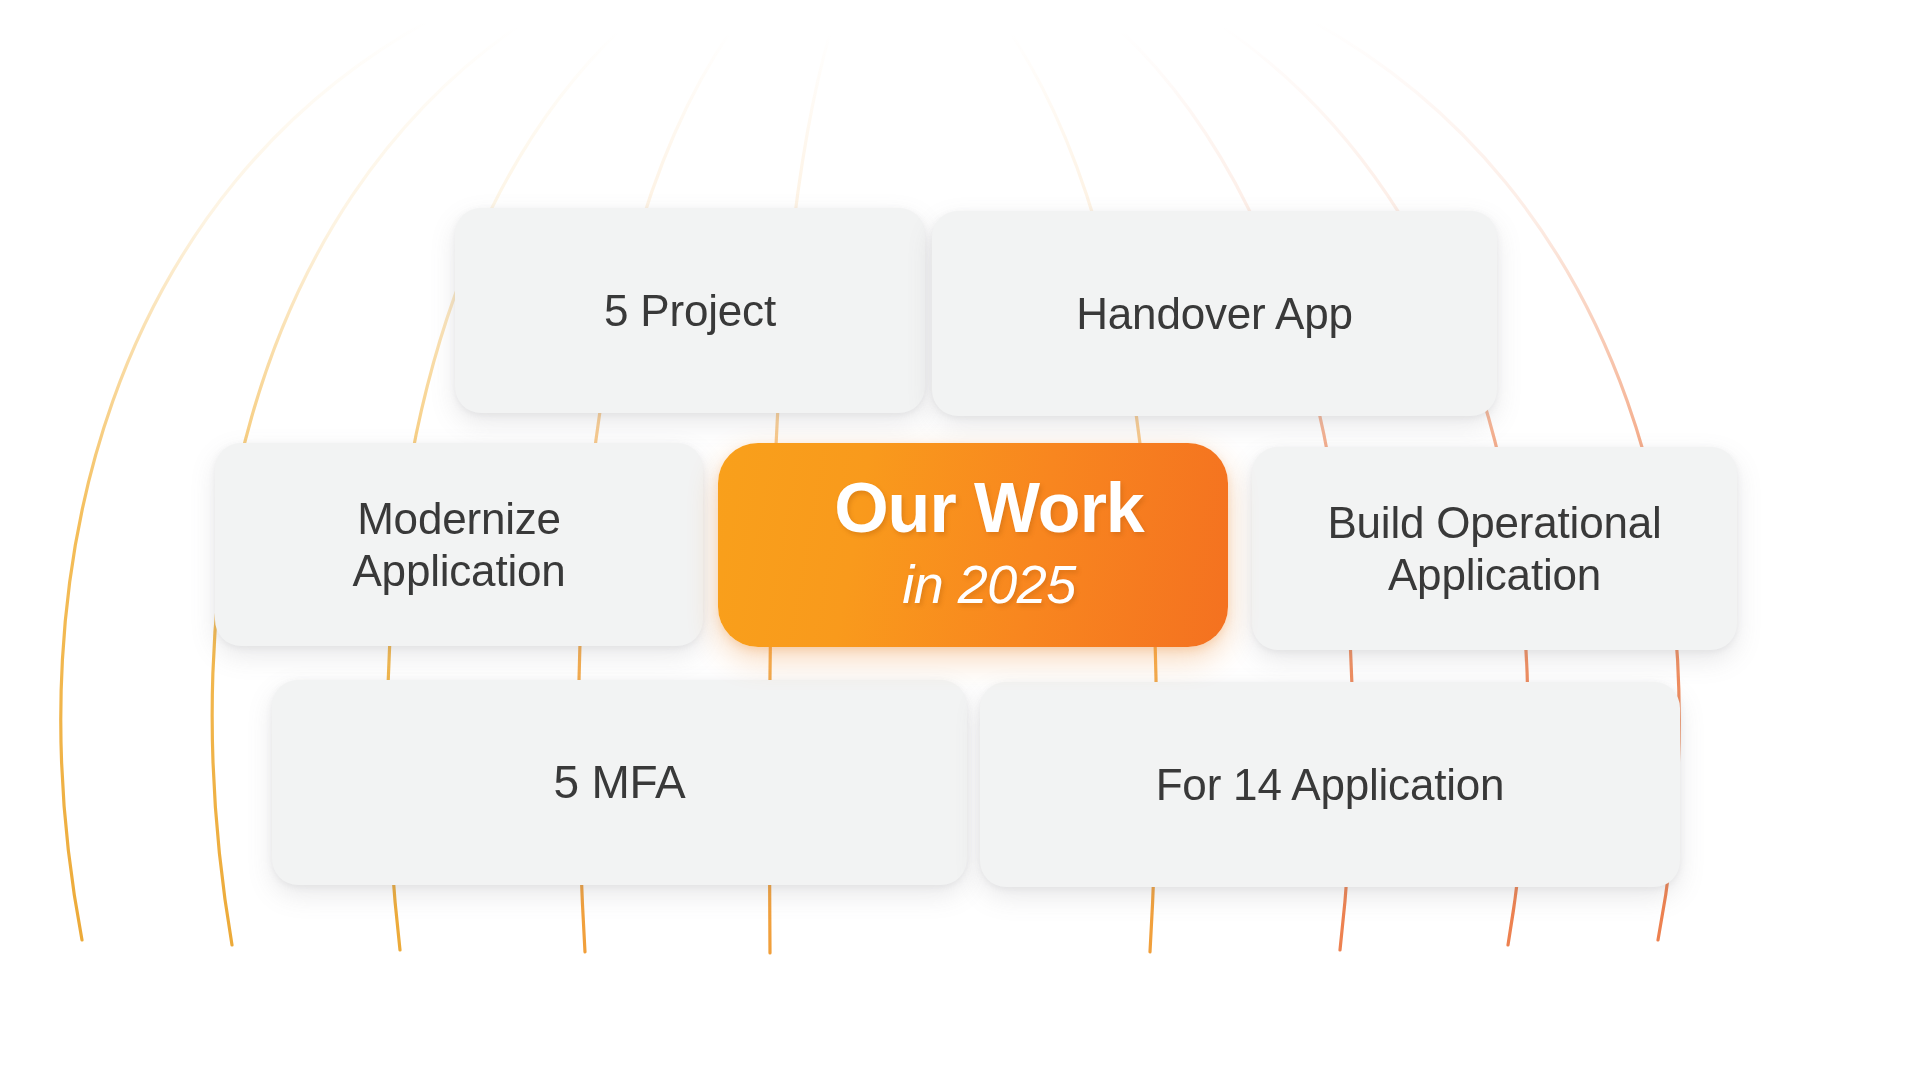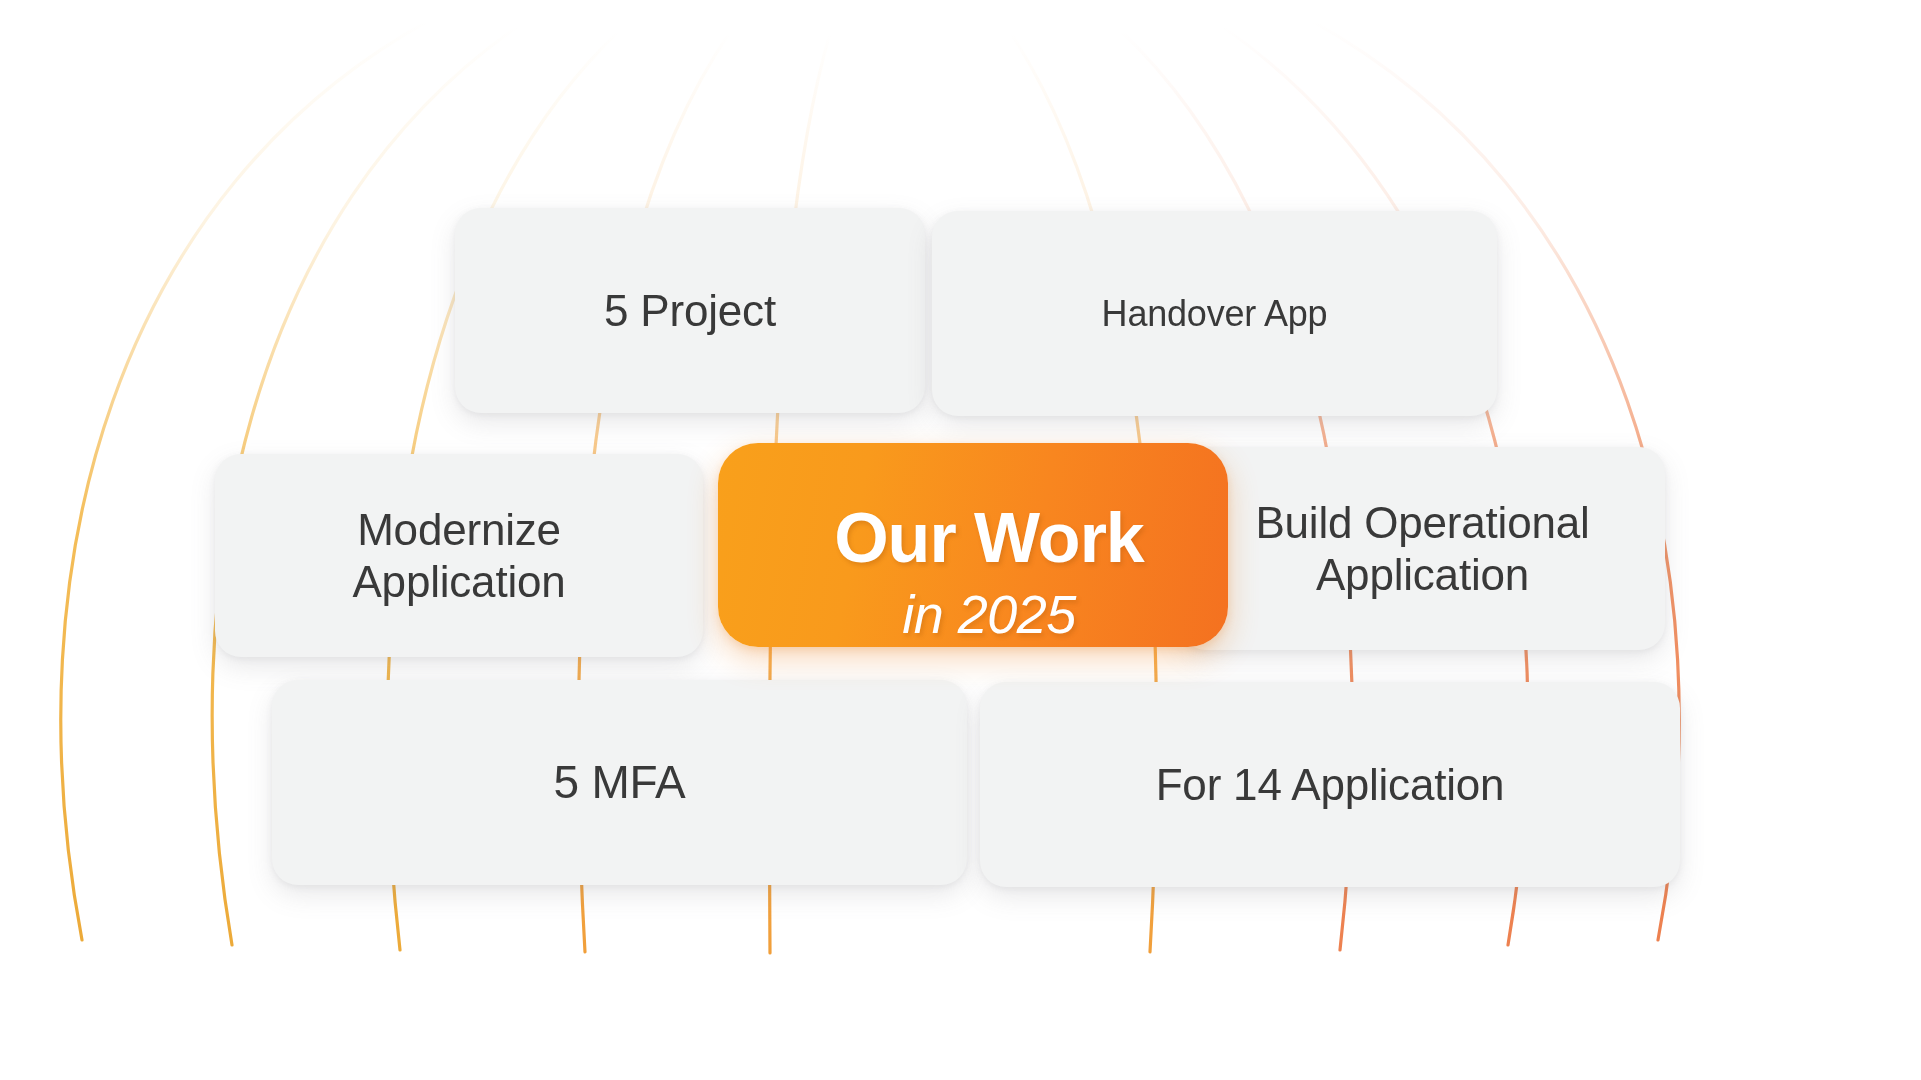--- a/index.html
+++ b/index.html
@@ -28,36 +28,36 @@
     letter-spacing:-0.2px;
     line-height:1.16;
     box-sizing:border-box;
     padding:10px 18px;
   }
   .card .txt{display:block;}
   .card .ln{display:block;white-space:nowrap;}
 
   
   #card-devsecops  {left:455px; top:208px; width:470px; height:205px; font-size:44px;}
-  #card-handover   {left:932px; top:211px; width:565px; height:205px; font-size:36px;}
-  #card-modernize  {left:215px; top:454px; width:488px; height:203px; font-size:44px;}
-  #card-build      {left:1180px;top:447px; width:485px; height:203px; font-size:44px;}
+  #card-handover   {left:932px; top:211px; width:565px; height:205px; font-size:44px;}
+  #card-modernize  {left:215px; top:443px; width:488px; height:203px; font-size:44px;}
+  #card-build      {left:1252px;top:447px; width:485px; height:203px; font-size:44px;}
   #card-mfa        {left:272px; top:680px; width:695px; height:205px; font-size:46px;}
   #card-feature    {left:980px; top:682px; width:700px; height:205px; font-size:44px;}
 
   
   #badge{
     position:absolute;
     left:718px; top:443px; width:510px; height:204px;
     border-radius:40px;
     background:linear-gradient(100deg,#f9a01b 0%,#f99a1c 28%,#f8861f 62%,#f47120 100%);
     box-shadow:0 12px 30px rgba(233,126,30,.30),
                0 3px 8px rgba(233,126,30,.18);
     display:flex;flex-direction:column;
-    align-items:center;justify-content:flex-end;
+    align-items:center;justify-content:center;
     box-sizing:border-box;
     padding-bottom:6px;
     padding-left:32px;
   }
   #badge .b-main{
     color:#ffffff;
     font-size:70px;
     font-weight:700;
     letter-spacing:-1px;
     line-height:1;

